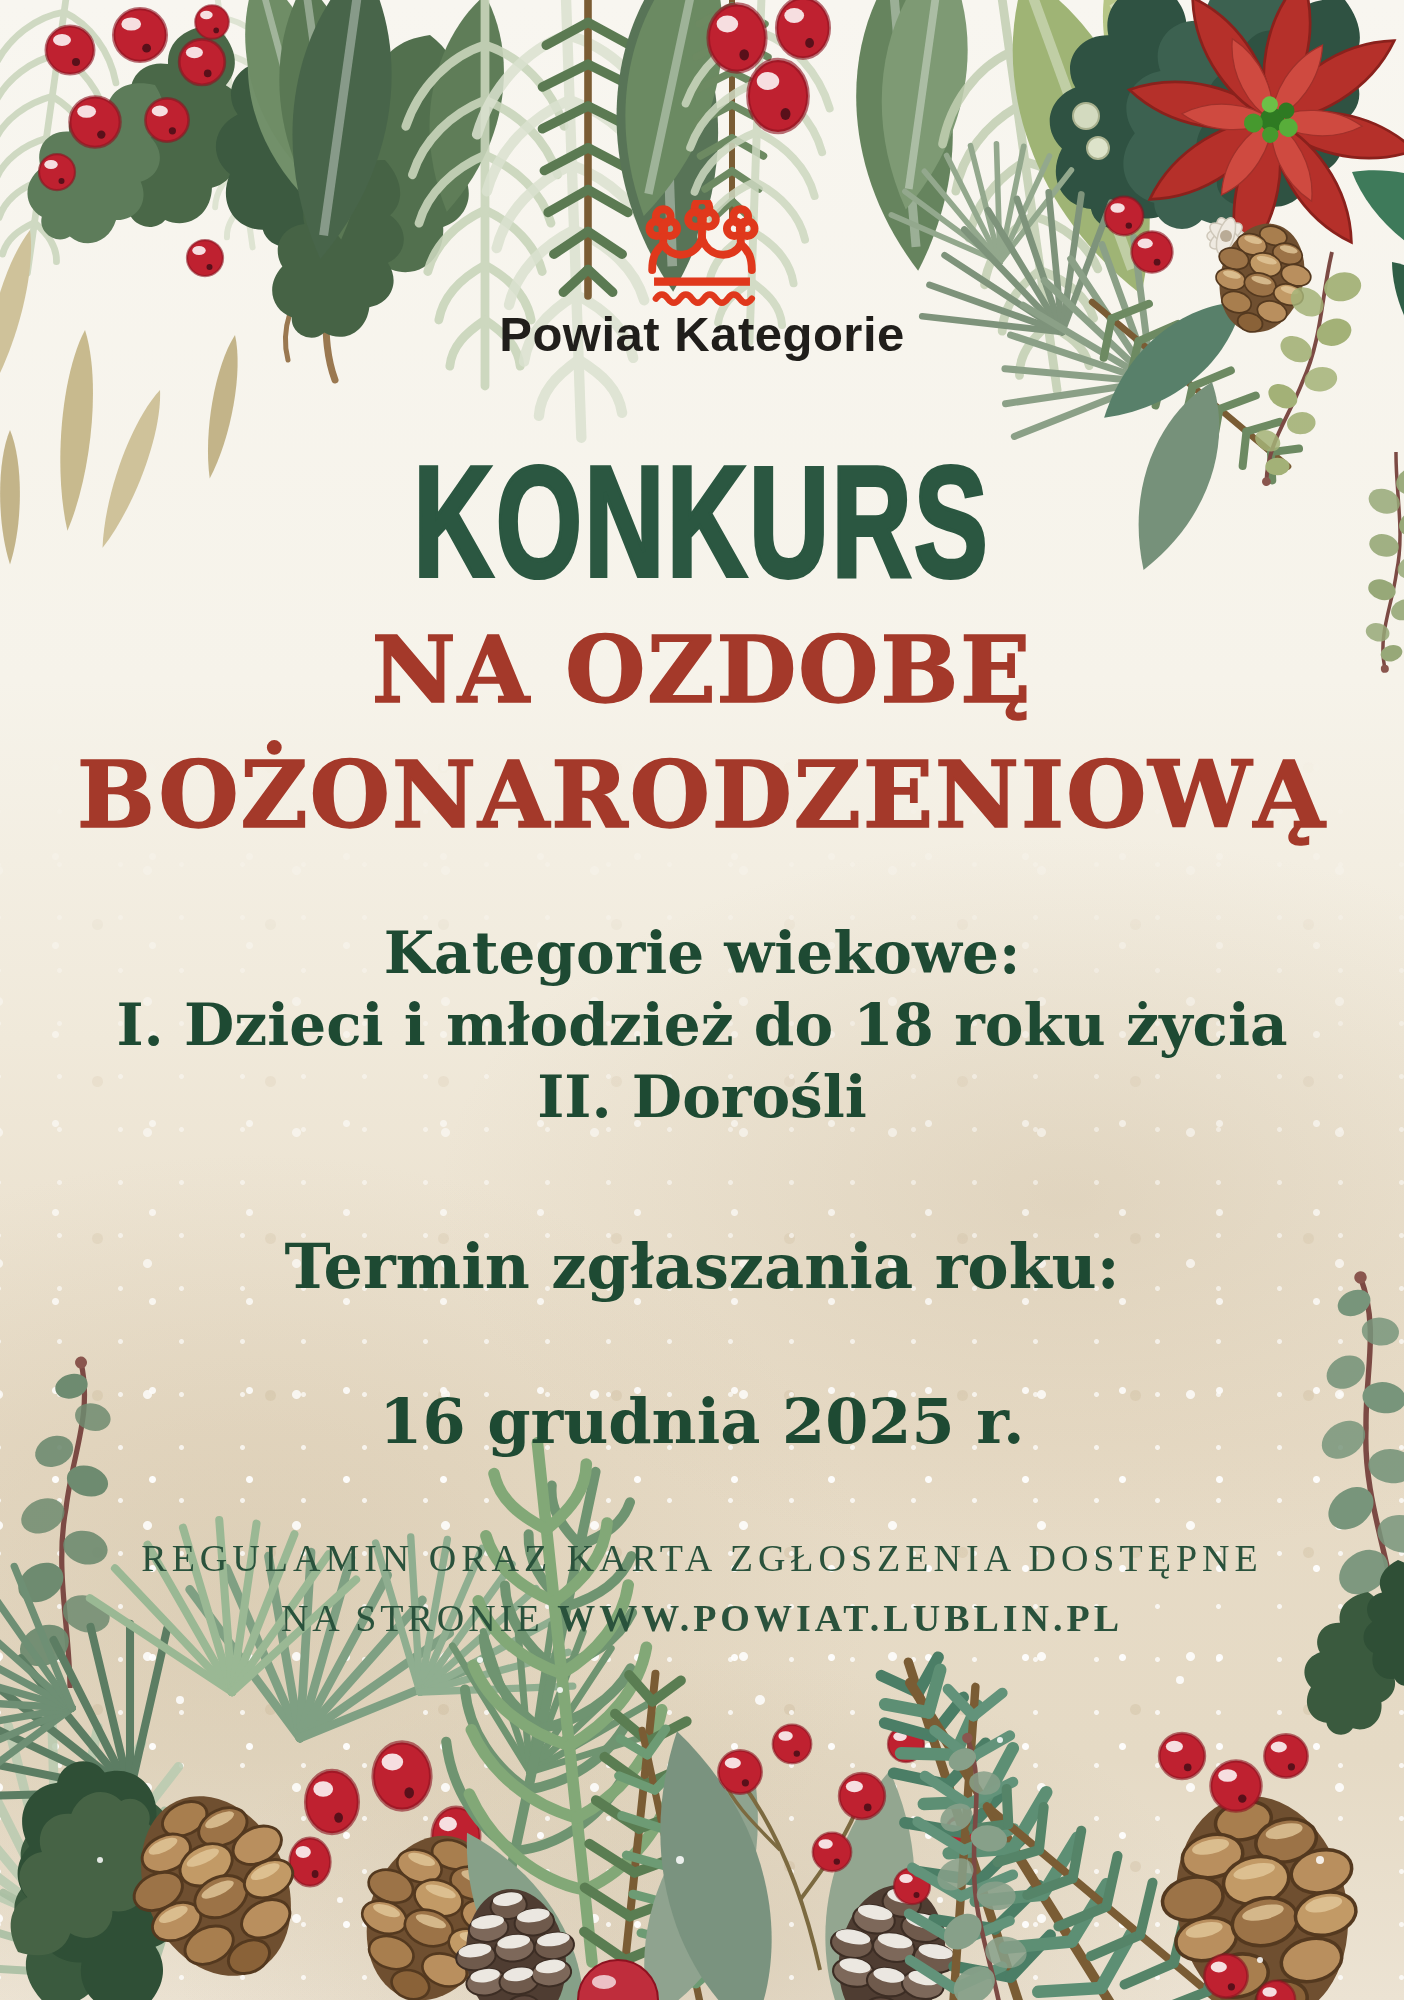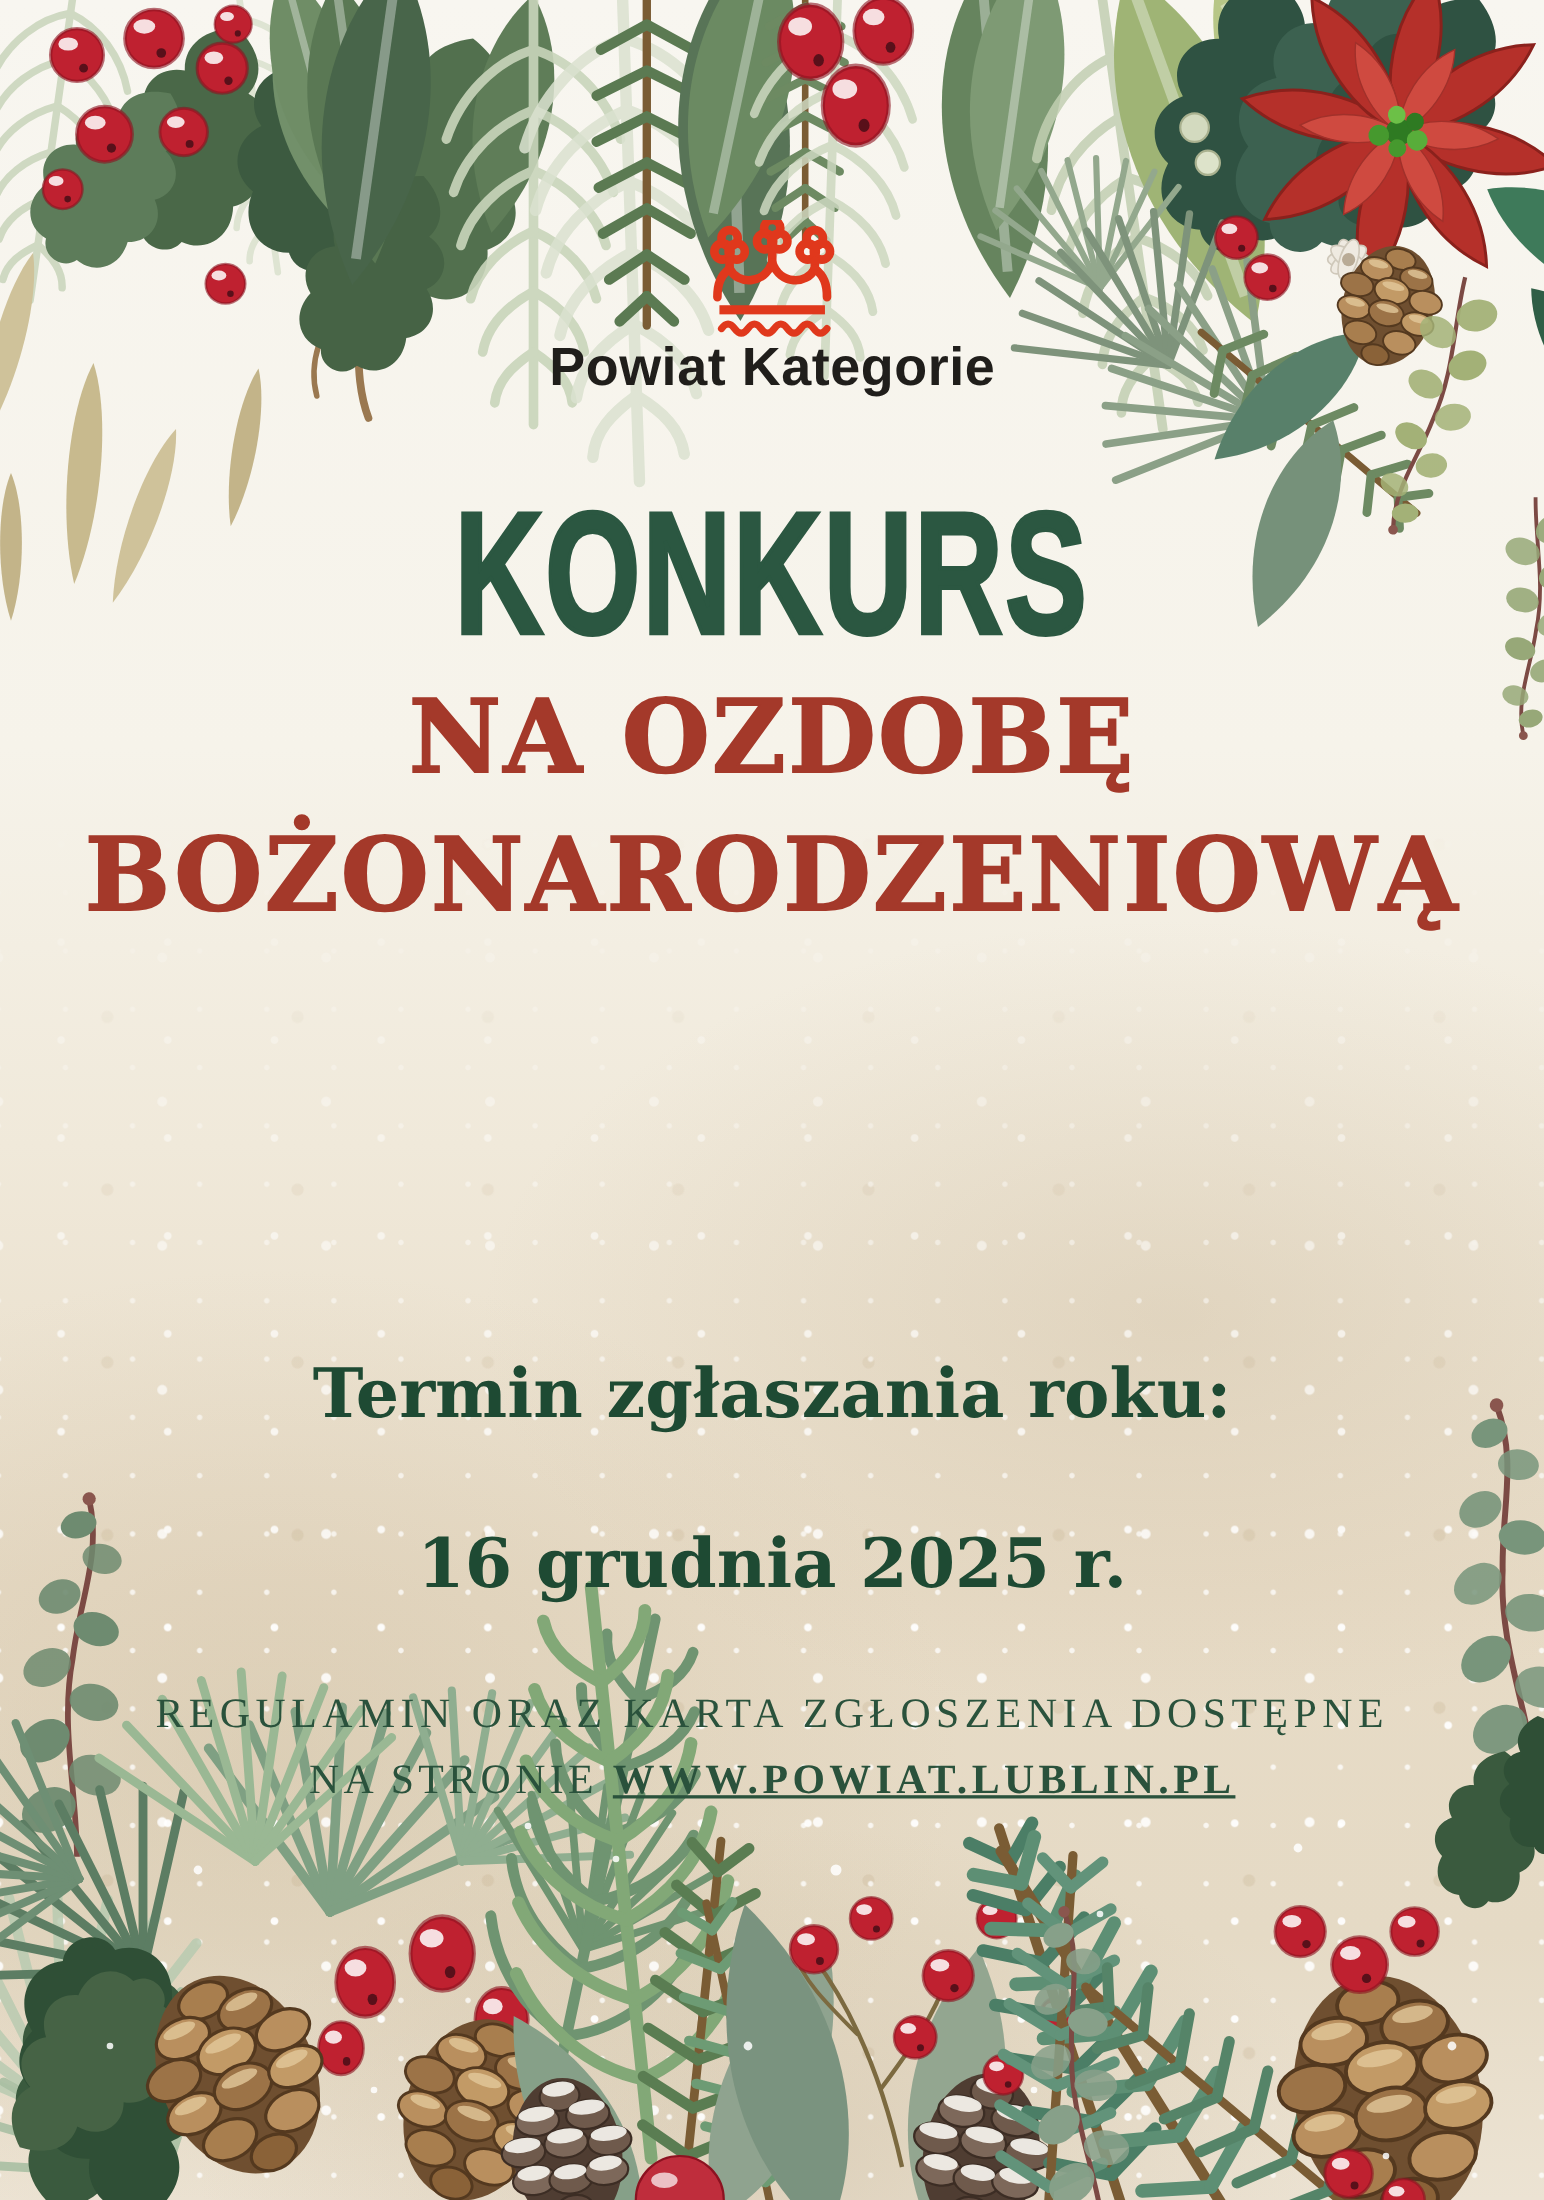--- a/index.html
+++ b/index.html
@@ -34,21 +34,21 @@
     font-size:150px;line-height:1;letter-spacing:3px;transform:scale(.74,1.05);
     -webkit-text-stroke:4px #2b5741;}
   .subtitle{top:608px;color:#a4392a;font-weight:bold;font-size:92px;line-height:1.36;
     letter-spacing:2px;-webkit-text-stroke:1.6px #a4392a;}
   .categories{top:918px;color:#1e4a33;font-weight:bold;font-size:58px;line-height:1.24;}
   .deadline-h{top:1230px;color:#1e4a33;font-weight:bold;font-size:62px;}
   .deadline-d{top:1385px;color:#1e4a33;font-weight:bold;font-size:62px;}
   .footer{top:1536px;color:#2a523c;font-family:"Liberation Serif",serif;}
   .footer .l1{font-size:38px;letter-spacing:5px;}
   .footer .l2{margin-top:16px;font-size:38px;letter-spacing:4px;}
-  .footer .url{font-weight:bold;text-decoration:underline;}
+  .footer .url{font-weight:bold;}
 </style>
 </head>
 <body>
 
 <div class="poster">
 
   <svg class="foliage" width="1404" height="2000" viewBox="0 0 1404 2000" aria-hidden="true">
     <defs>
       <path id="leaf" d="M0 0 C18 -22 24 -62 0 -100 C-24 -62 -18 -22 0 0 Z" fill="currentColor"></path>
       <g id="leafv">
@@ -410,20 +410,25 @@
   </svg>
   <div class="txt logo-title">Powiat Kategorie</div>
 
   <h1 class="txt main-title" style="margin:0"><span>KONKURS</span></h1>
 
   <div class="txt subtitle">
     <div>NA OZDOBĘ</div>
     <div>BOŻONARODZENIOWĄ</div>
   </div>
 
+  <div class="txt categories">
+    <div>Kategorie wiekowe:</div>
+    <div>I. Dzieci i młodzież do 18 roku życia</div>
+    <div>II. Dorośli</div>
+  </div>
 
   <div class="txt deadline-h">Termin zgłaszania roku:</div>
   <div class="txt deadline-d">16 grudnia 2025 r.</div>
 
   <div class="txt footer">
     <div class="l1">REGULAMIN ORAZ KARTA ZGŁOSZENIA DOSTĘPNE</div>
     <div class="l2"><span>NA STRONIE</span> <span class="url">WWW.POWIAT.LUBLIN.PL</span></div>
   </div>
 
 </div>

